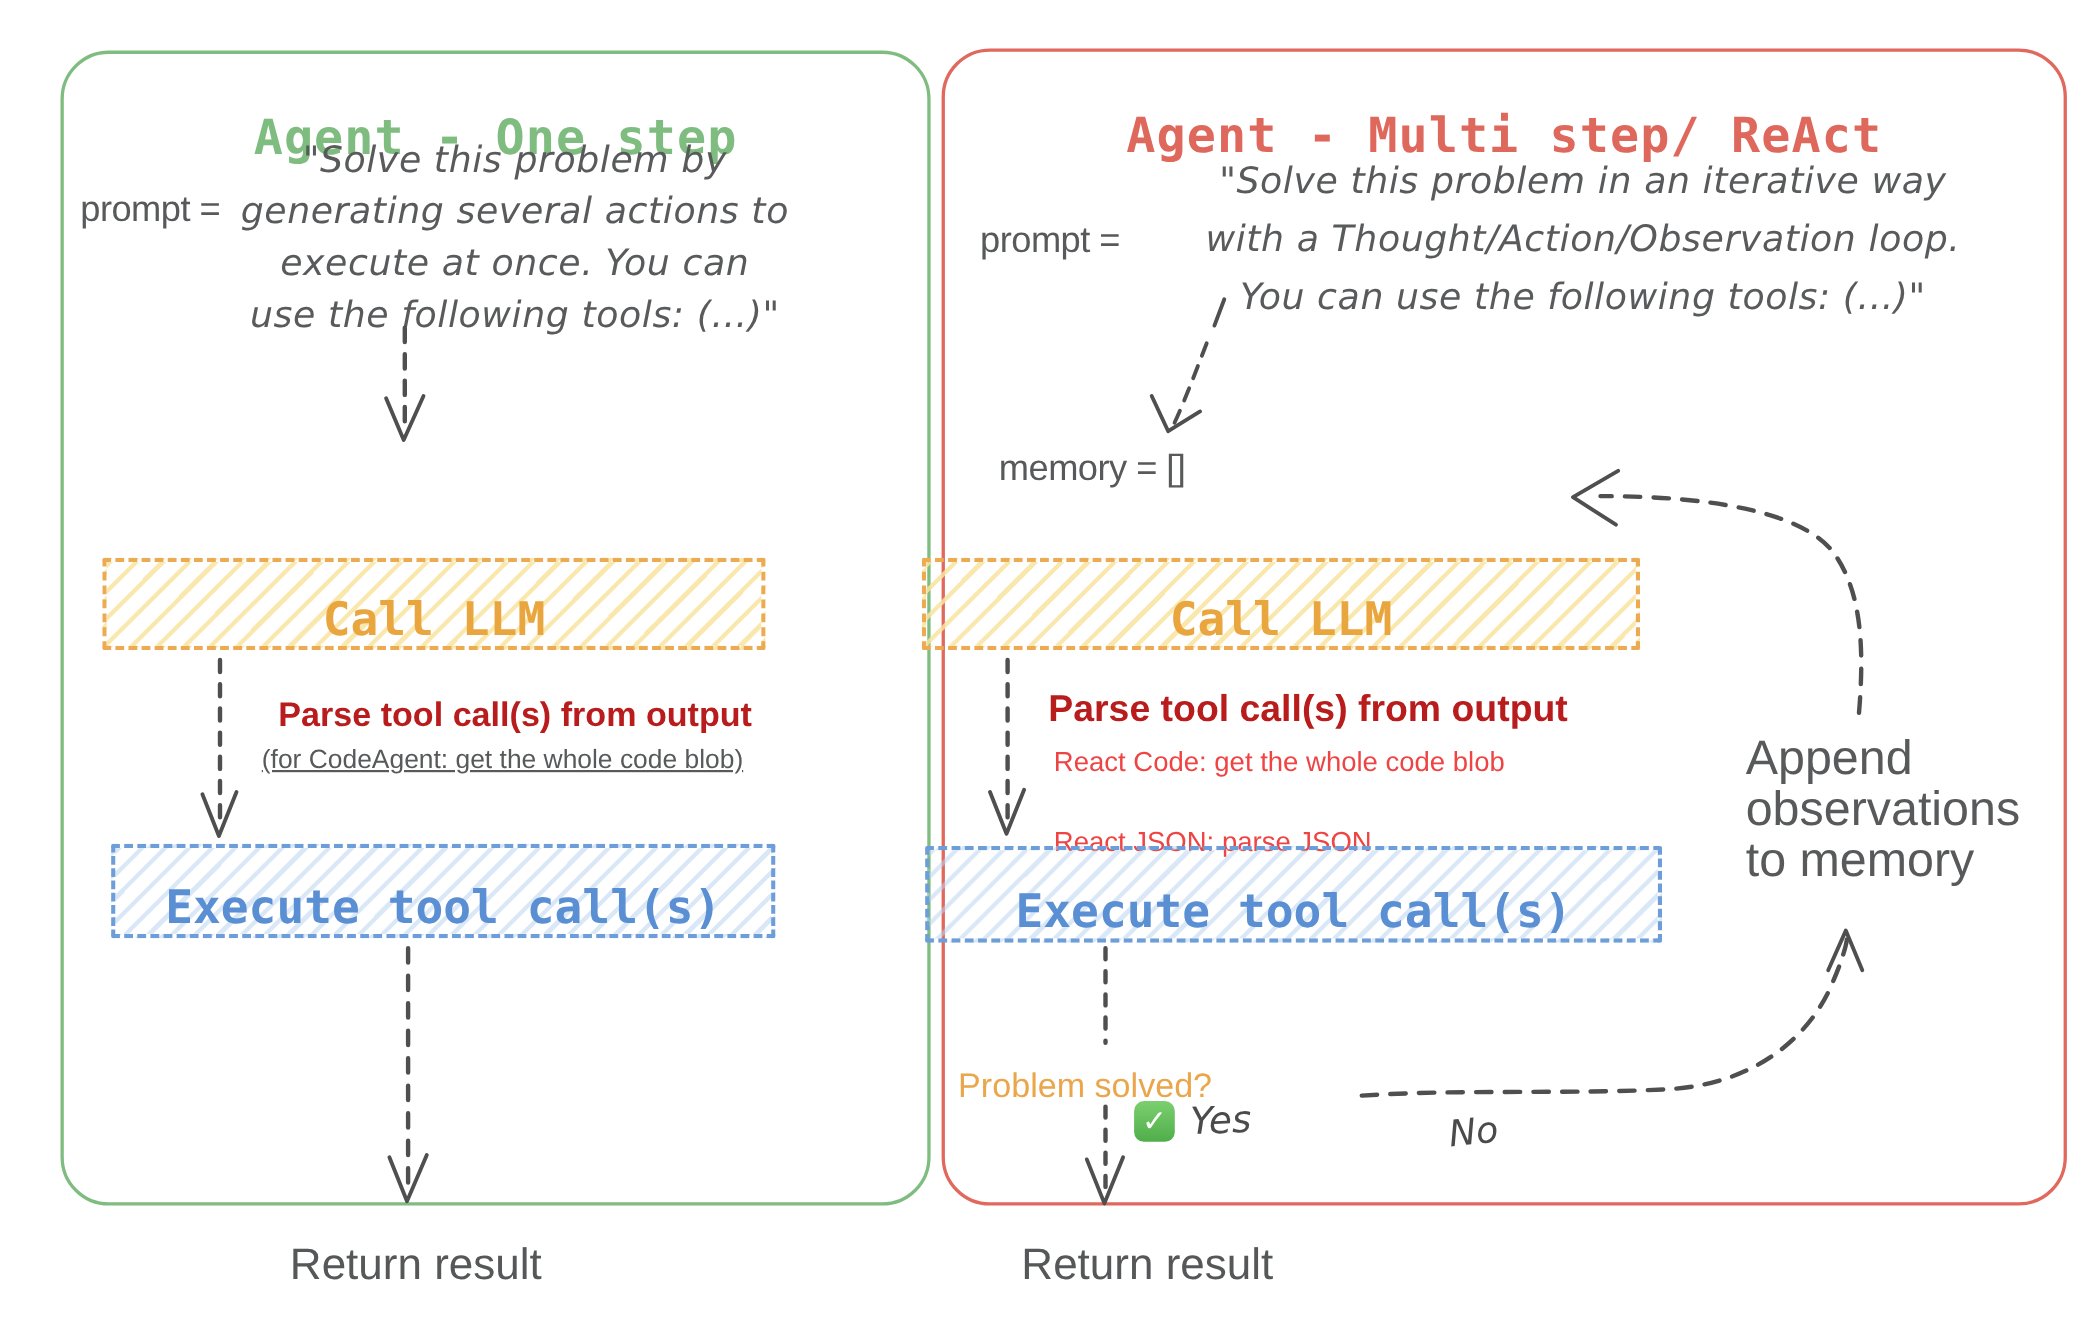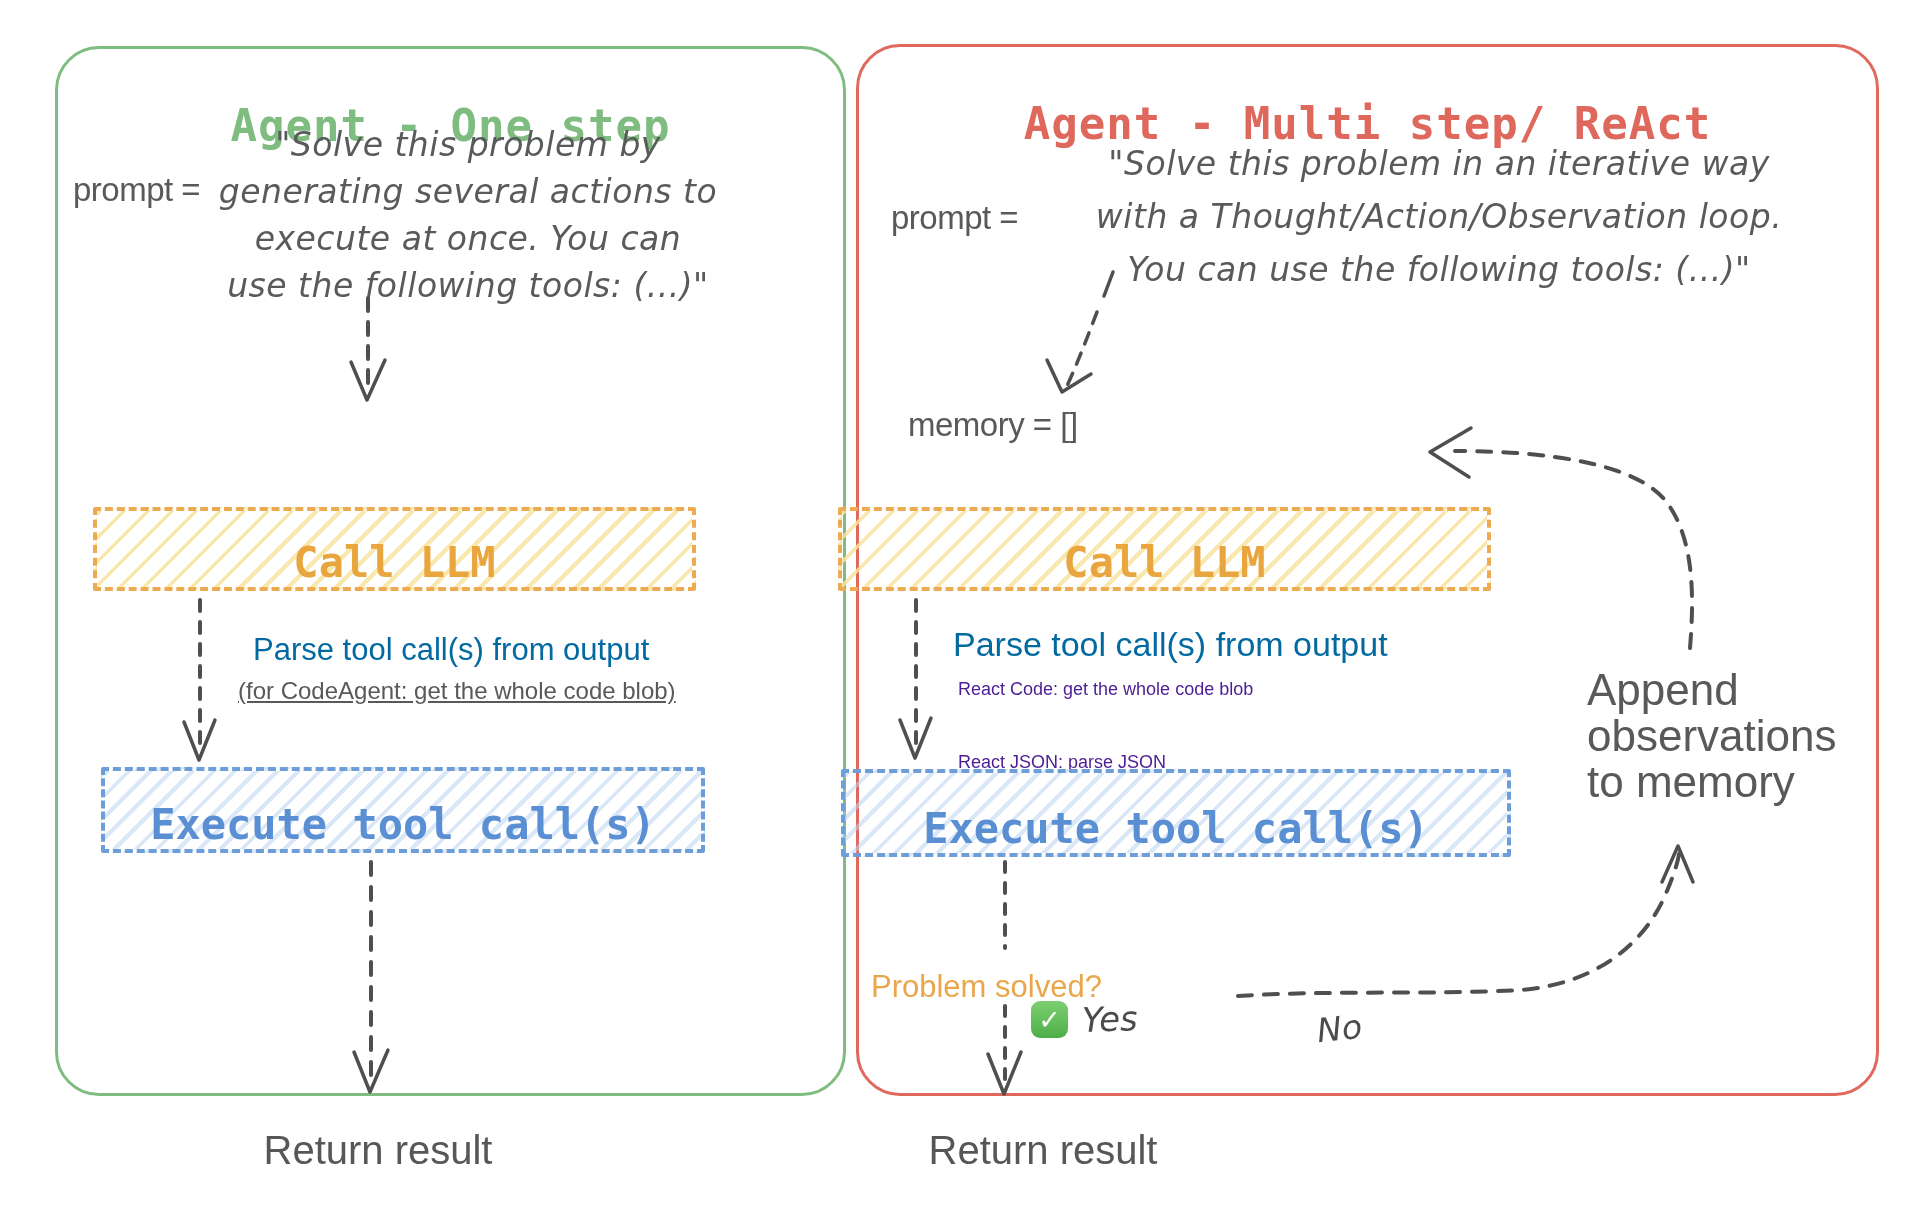--- a/index.html
+++ b/index.html
@@ -40,25 +40,25 @@
   }
   .exec-box{
     border-color:#6d9ed9;color:#5b8fd4;
     background:repeating-linear-gradient(135deg, rgba(186,212,240,0.55) 0 4px, rgba(255,255,255,0) 4px 15px);
   }
   #llm-left{left:35px;top:458px;width:595px;height:76px;}
   #exec-left{left:43px;top:718px;width:596px;height:78px;}
   #llm-right{left:-21px;top:460px;width:645px;height:76px;}
   #exec-right{left:-18px;top:722px;width:662px;height:80px;}
 
-  .parse-main{position:absolute;font-size:31px;color:#0369a1;}
+  .parse-main{position:absolute;font-size:31px;color:#b91c1c;font-weight:bold;}
   #parse-left{left:195px;top:583px;}
   #parse-sub-left{position:absolute;left:180px;top:628px;font-size:24px;color:#58595a;text-decoration:underline;}
   #parse-right{left:94px;top:578px;font-size:34px;}
-  .parse-sub-right{position:absolute;left:99px;font-size:18px;color:#4c1d95;}
+  .parse-sub-right{position:absolute;left:99px;font-size:25px;color:#ef4444;}
   #parse-sub-right-1{top:632px;}
   #parse-sub-right-2{top:705px;}
 
   #problem-solved{position:absolute;left:12px;top:922px;font-size:31px;color:#eaa64b;}
   #append-block{position:absolute;left:728px;top:620px;font-size:44px;line-height:46px;color:#58595a;}
 
   .yes-wrap{position:absolute;left:172px;top:952px;display:flex;align-items:center;gap:14px;}
   .check-icon{
     width:37px;height:37px;border-radius:9px;
     background:linear-gradient(#7ccf70,#4fae49);

